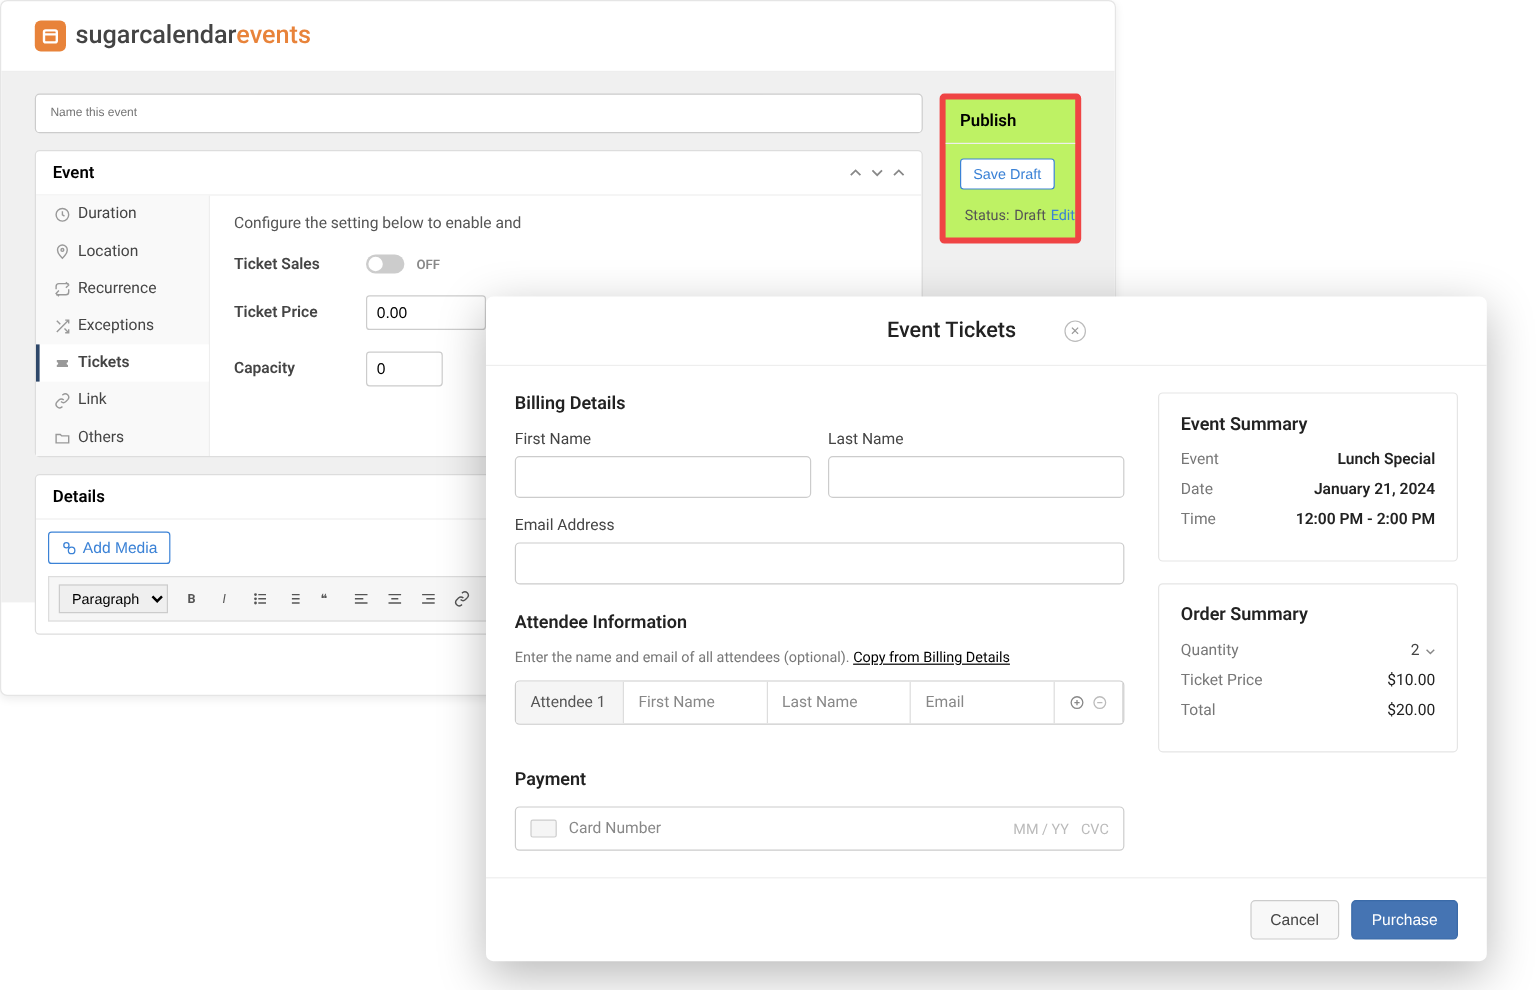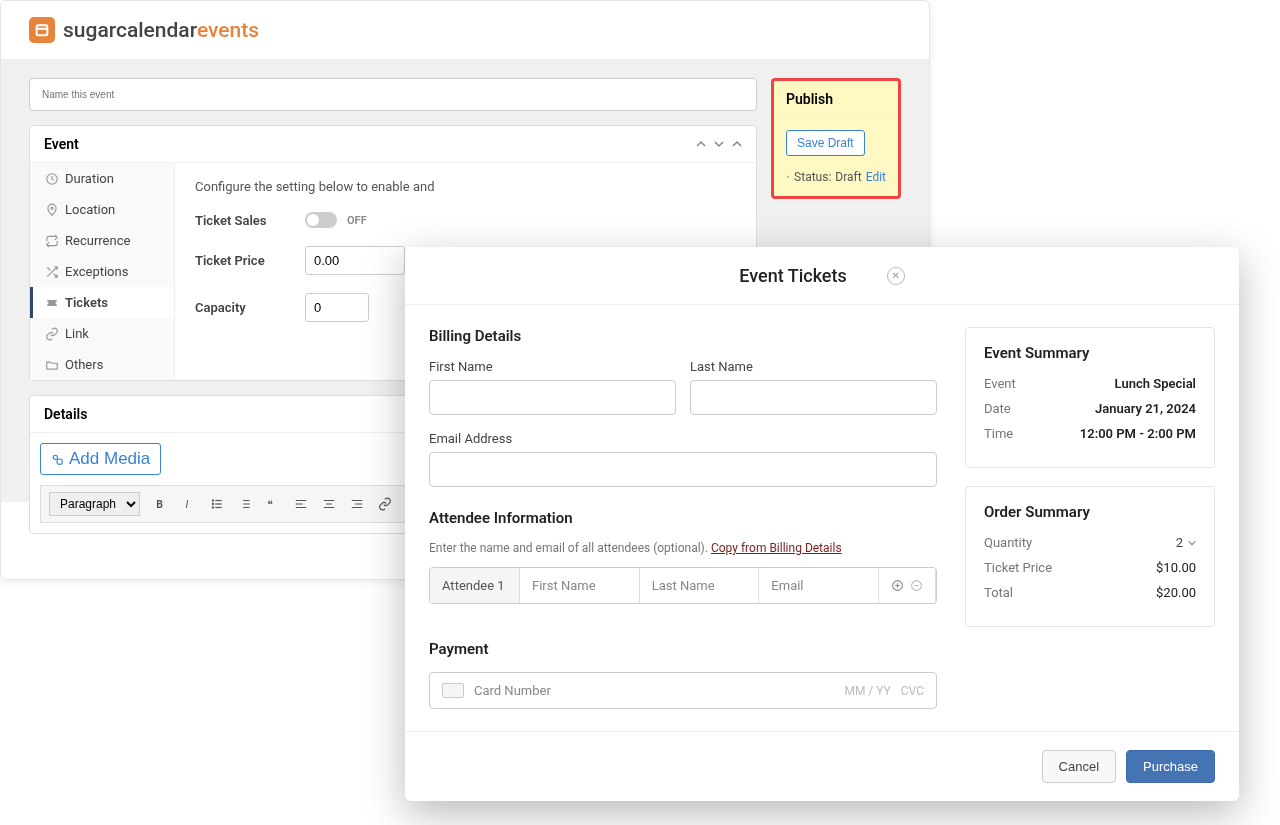--- a/index.html
+++ b/index.html
@@ -31,26 +31,26 @@
 .form-row { display: flex; align-items: center; margin-bottom: 18px; }
 .form-row label { width: 110px; font-weight: 600; font-size: 13px; }
 .toggle { width: 32px; height: 16px; background: #ccc; border-radius: 10px; position: relative; margin-right: 10px; }
 .toggle::after { content: ""; position: absolute; width: 12px; height: 12px; background: #fff; border-radius: 50%; top: 2px; left: 2px; }
 .toggle-text { font-size: 11px; color: #888; font-weight: 600; }
 .num-input { width: 100px; padding: 6px 8px; border: 1px solid #ccc; border-radius: 3px; font-size: 13px; }
 
 .details-box { background: #fff; border: 1px solid #ddd; border-radius: 4px; }
 .details-header { padding: 10px 14px; border-bottom: 1px solid #eee; font-size: 14px; font-weight: 600; }
 .details-body { padding: 10px; }
-.add-media-btn { padding: 5px 10px; border: 1px solid #3b82d6; border-radius: 3px; background: #fff; color: #3b82d6; font-size: 17px; display: inline-flex; align-items: center; gap: 5px; cursor: pointer; }
+.add-media-btn { padding: 5px 10px; border: 1px solid #3b82d6; border-radius: 3px; background: #fff; color: #3b82d6; font-size: 13px; display: inline-flex; align-items: center; gap: 5px; cursor: pointer; }
 .editor-toolbar { margin-top: 10px; padding: 6px 8px; background: #f6f6f6; border: 1px solid #ddd; display: flex; align-items: center; gap: 14px; }
 .editor-toolbar select { border: 1px solid #ccc; padding: 3px 6px; font-size: 12px; }
 .tb-icon { width: 14px; height: 14px; color: #555; cursor: pointer; }
 
-.publish-box { width: 130px; background: #fef9c3; border: 3px solid #ef4444; border-radius: 4px; align-self: flex-start; }
+.publish-box { width: 118px; background: #bef264; border: 5px solid #ef4444; border-radius: 4px; align-self: flex-start; }
 .publish-header { padding: 10px 12px; border-bottom: 1px solid #eee; font-size: 14px; font-weight: 600; }
 .publish-body { padding: 12px; }
 .save-draft-btn { padding: 5px 10px; border: 1px solid #3b82d6; border-radius: 3px; background: #fff; color: #3b82d6; font-size: 12px; cursor: pointer; }
 .status-line { margin-top: 14px; font-size: 12px; color: #555; display: flex; align-items: center; gap: 4px; }
 .status-line .edit-link { color: #3b82d6; cursor: pointer; }
 .pin-icon { width: 10px; height: 10px; color: #999; }
 
 
 .modal { position: absolute; top: 247px; left: 405px; width: 834px; background: #fff; border-radius: 6px; box-shadow: 0 12px 40px rgba(0,0,0,0.28); }
 .modal-header { padding: 18px 28px; border-bottom: 1px solid #eee; display: flex; justify-content: center; align-items: center; gap: 40px; }
@@ -58,21 +58,21 @@
 .close-btn { width: 18px; height: 18px; border: 1px solid #bbb; border-radius: 50%; display: flex; align-items: center; justify-content: center; color: #999; font-size: 10px; cursor: pointer; }
 .modal-body { padding: 22px 24px; display: flex; gap: 28px; }
 .modal-left { flex: 1; }
 .modal-right { width: 250px; }
 .section-title { font-size: 15px; font-weight: 600; color: #222; margin-bottom: 14px; }
 .field-label { font-size: 13px; color: #444; margin-bottom: 6px; display: block; }
 .text-field { width: 100%; padding: 9px 10px; border: 1px solid #ccc; border-radius: 4px; font-size: 13px; }
 .field-row { display: flex; gap: 14px; margin-bottom: 16px; }
 .field-row > div { flex: 1; }
 .subtext { font-size: 12px; color: #777; margin-top: 4px; margin-bottom: 12px; }
-.subtext a { color: #7f1d1d; text-decoration: underline; cursor: pointer; }
+.subtext a { color: #000000; text-decoration: underline; cursor: pointer; }
 .attendee-row { display: flex; border: 1px solid #ccc; border-radius: 4px; overflow: hidden; }
 .attendee-cell { padding: 10px 12px; font-size: 13px; border-right: 1px solid #ddd; color: #888; }
 .attendee-cell.label { background: #f5f5f5; color: #555; min-width: 90px; }
 .attendee-cell.input { flex: 1; }
 .attendee-cell.actions { display: flex; align-items: center; gap: 6px; min-width: 52px; justify-content: center; }
 .cardnum-row { display: flex; align-items: center; border: 1px solid #ccc; border-radius: 4px; padding: 10px 12px; gap: 10px; }
 .card-icon { width: 22px; height: 15px; border: 1px solid #ccc; border-radius: 2px; background: #f5f5f5; }
 .cardnum-row .placeholder { flex: 1; color: #888; font-size: 13px; }
 .cardnum-row .hint { color: #bbb; font-size: 12px; }
 

